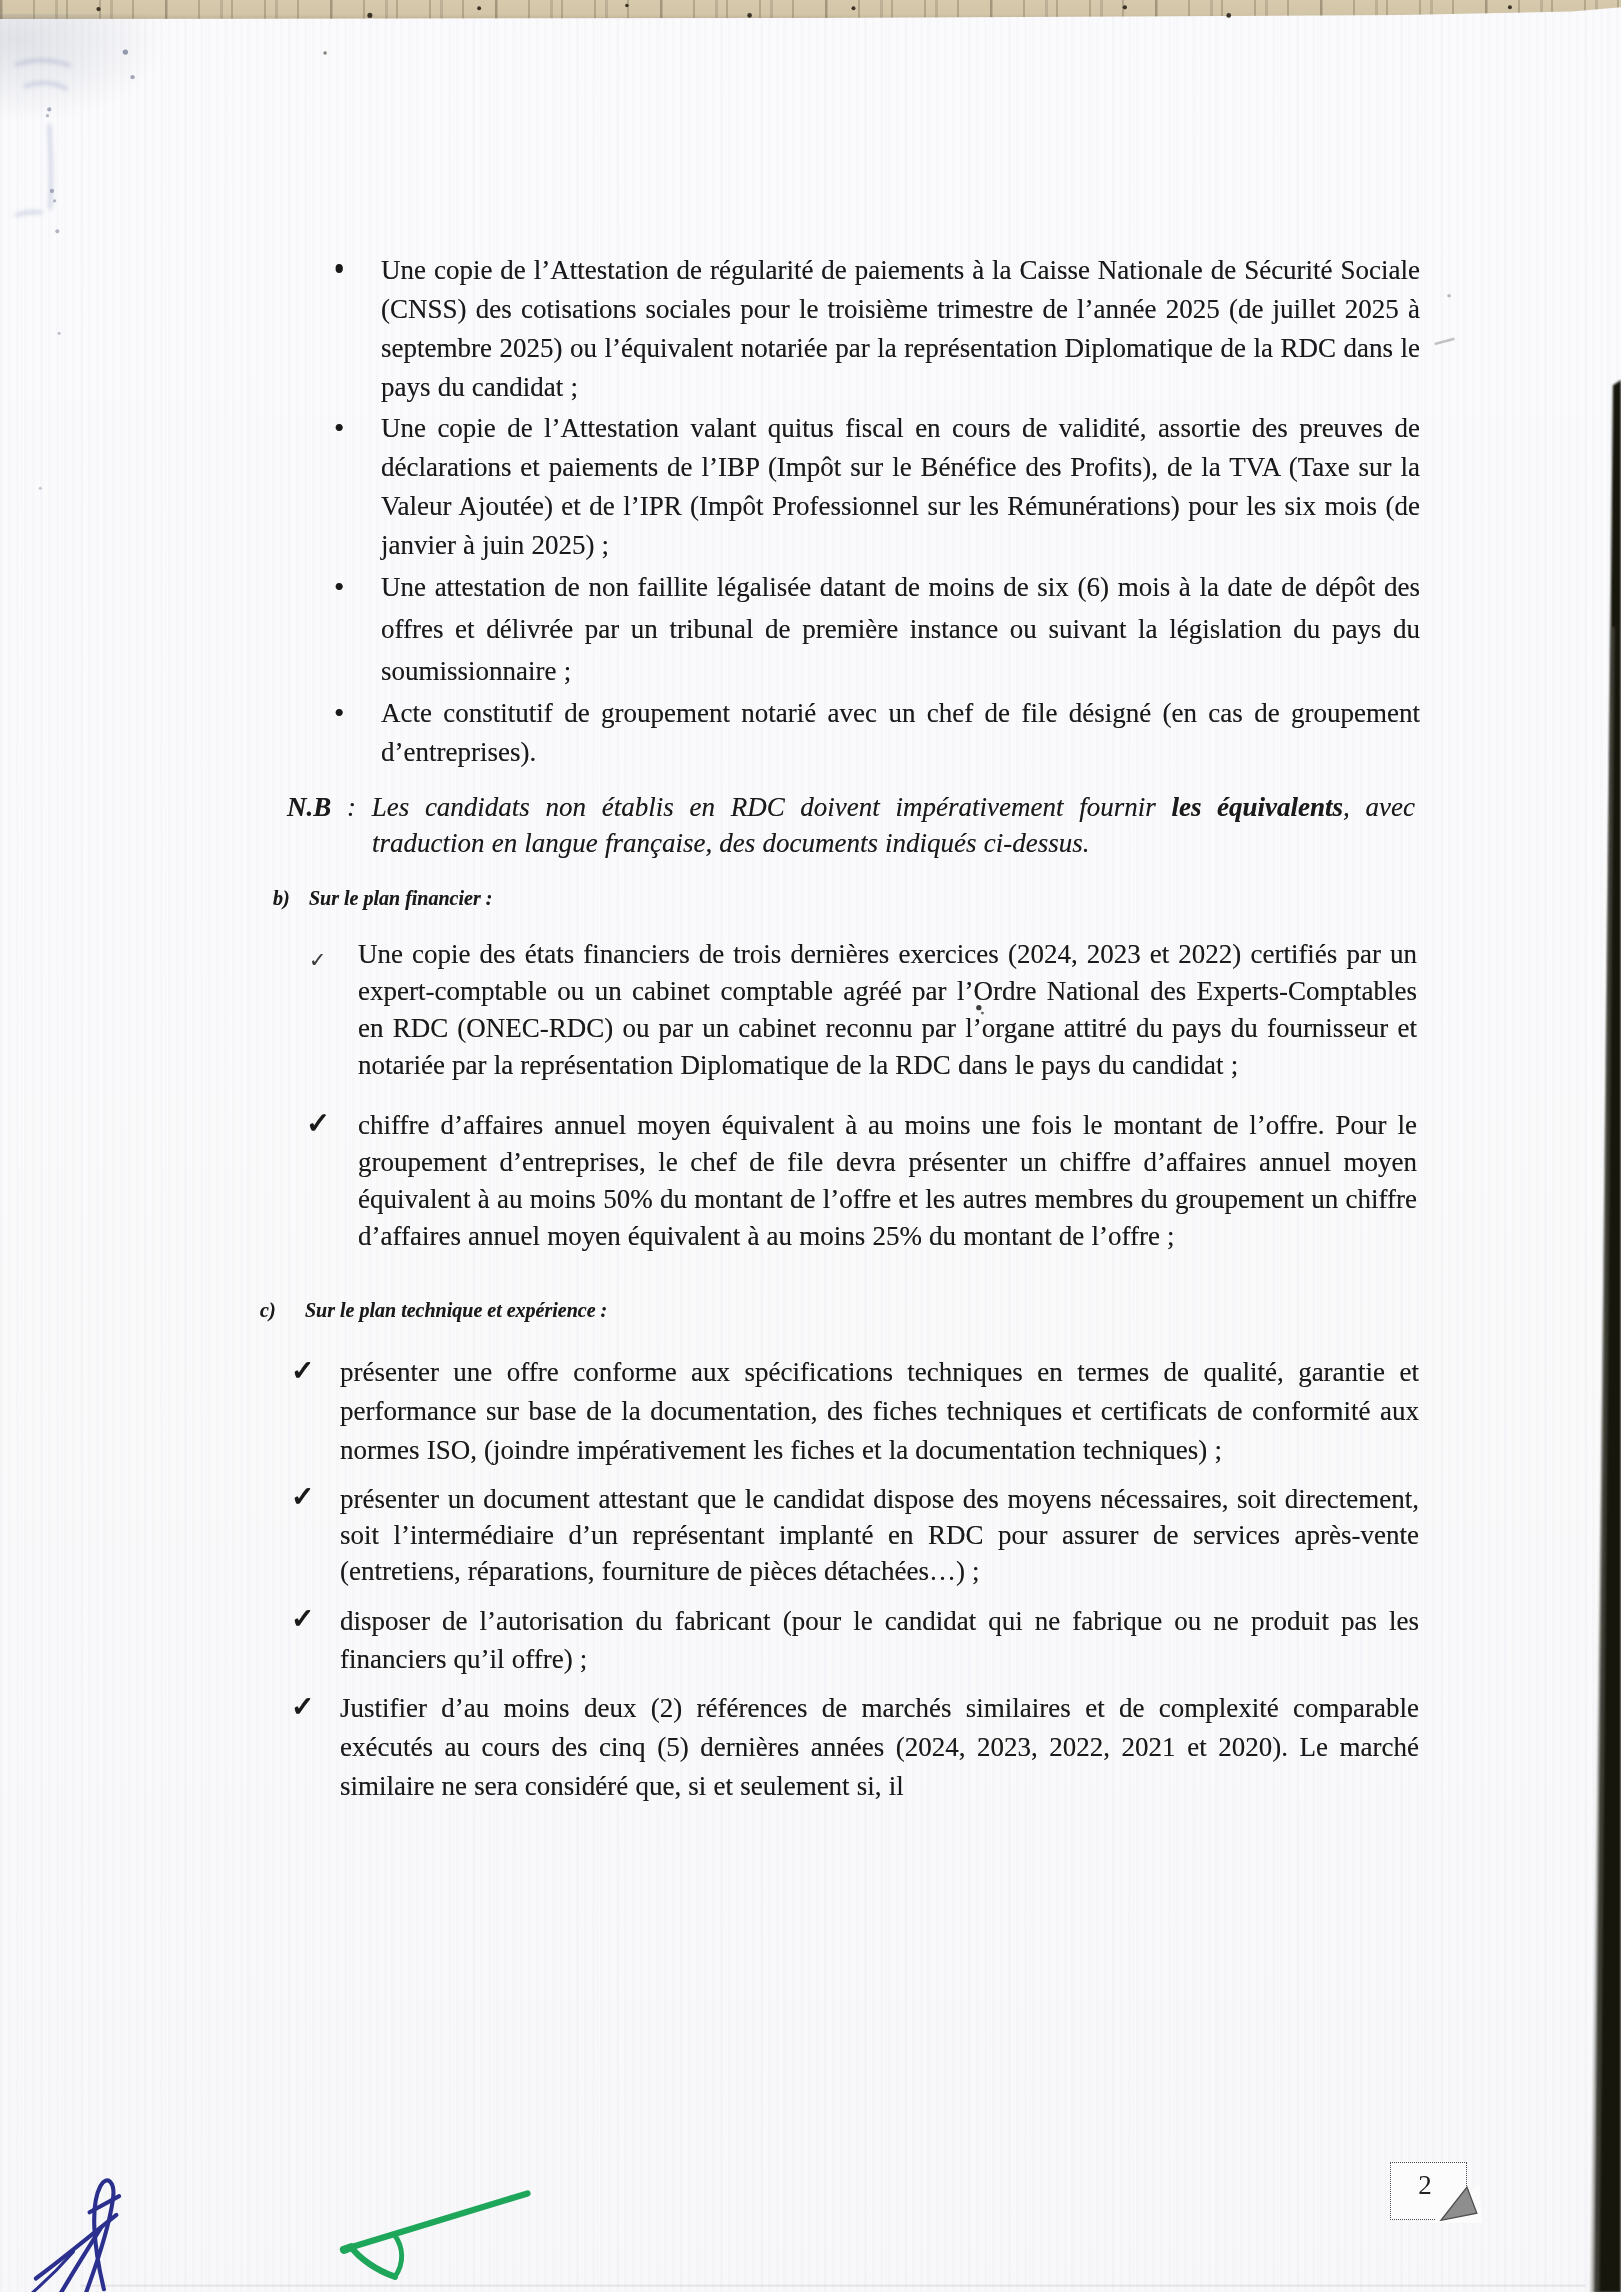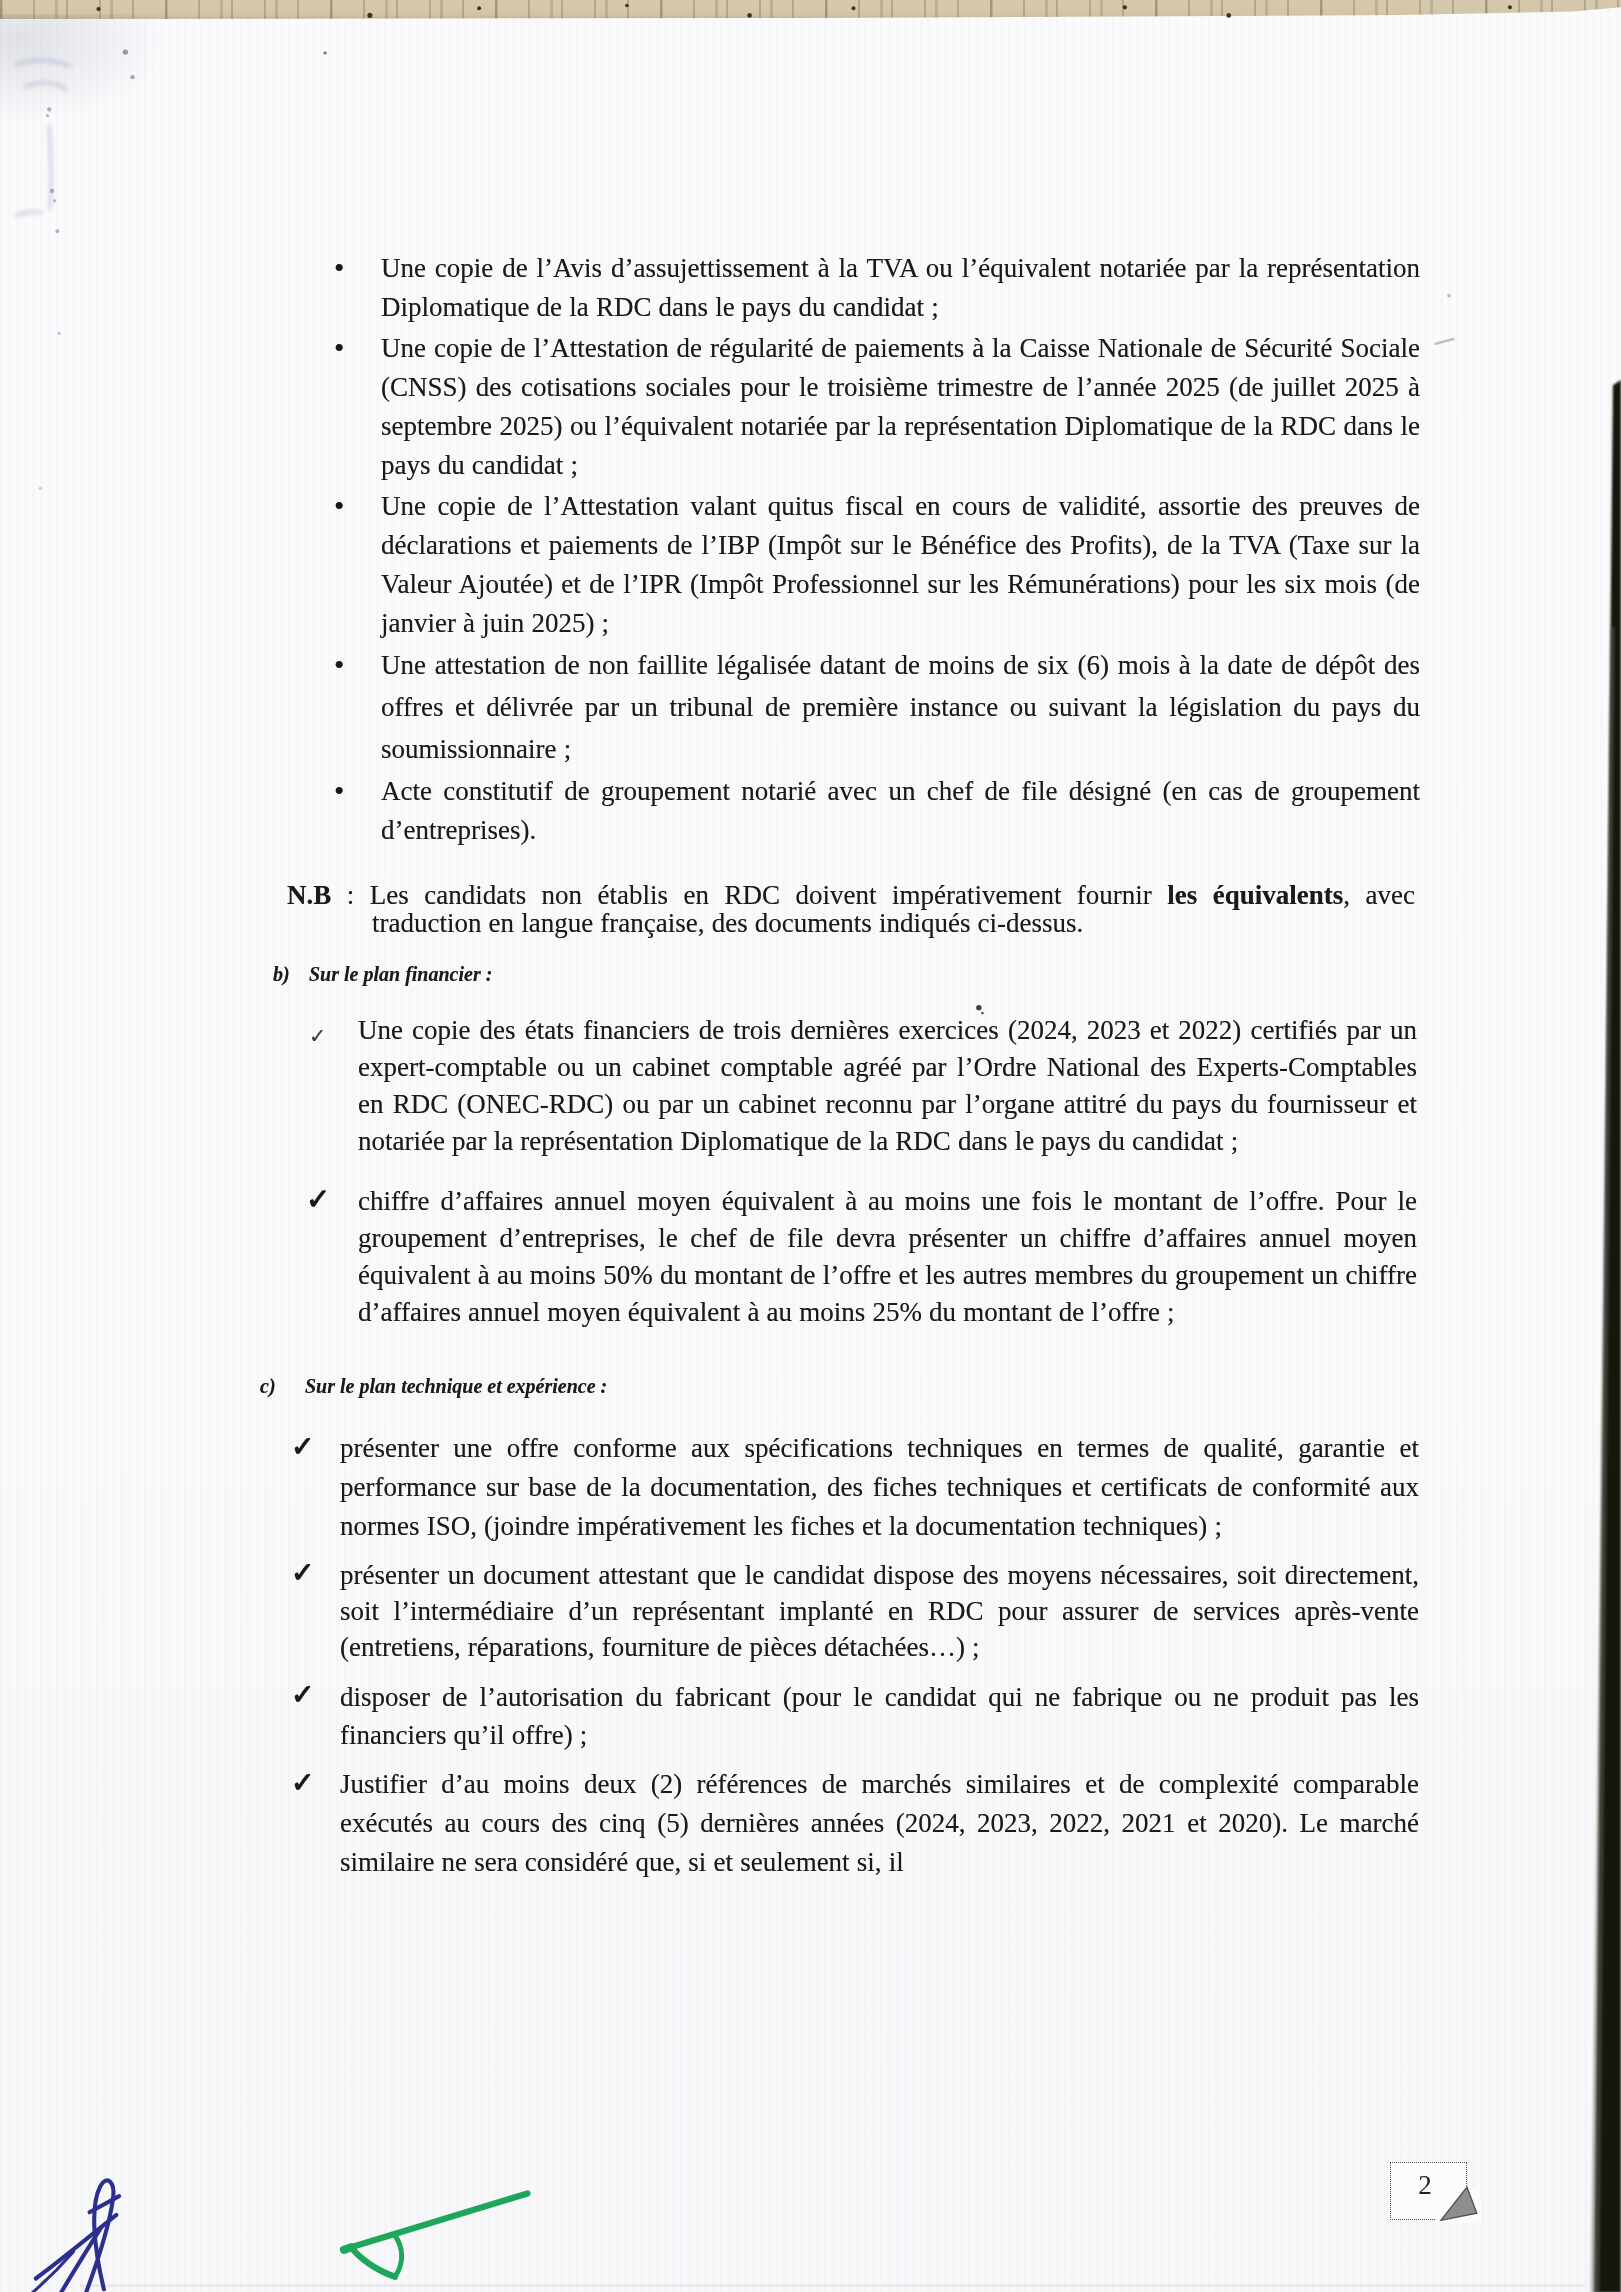--- a/index.html
+++ b/index.html
@@ -27,21 +27,21 @@
   }
   .content{position:absolute;left:0;top:0;right:0;padding-top:249px;}
   .txt{font-size:27px;text-align:justify;text-shadow:0 0 0.4px rgba(25,25,25,0.5);word-spacing:0.4px;}
   .item{position:relative;}
   .marker{position:absolute;top:0;}
   
   .b-item{margin-left:381px;width:1039px;line-height:39px;margin-bottom:1.8px;}
   .b-item .marker{left:-47px;font-size:29.6px;}
   .b-item.lh47{line-height:42px;}
   
-  .nb{margin-top:31px;margin-left:287px;width:1043px;padding-left:85px;text-indent:-85px;line-height:28px;}
+  .nb{margin-top:17px;margin-left:287px;width:1043px;padding-left:85px;text-indent:-85px;line-height:36px;font-style:italic;}
   .bold{font-weight:bold;}
   
   .heading{font-size:20px;font-weight:bold;font-style:italic;line-height:39px;text-shadow:0 0 0.4px rgba(25,25,25,0.5);}
   .head-b{margin-top:18px;margin-left:273px;}
   .head-c{margin-top:36px;margin-left:260px;}
   .head-marker{display:inline-block;width:36px;}
   .head-c .head-marker{width:45px;}
   
   .fin{margin-left:358px;width:1059px;}
   .fin1{margin-top:18px;line-height:37px;}
@@ -70,21 +70,20 @@
 
 <div class="page">
 
   <div class="scan-band"></div>
   <div class="corner-wash"></div>
 
   <div class="content">
 
     <div class="txt item b-item">
       <span class="marker">•</span>
-      <span>Une copie de l’Avis d’assujettissement à la TVA ou l’équivalent notariée par la représentation Diplomatique de la RDC dans le pays du candidat ;</span>
     </div>
     <div class="txt item b-item">
       <span class="marker">•</span>
       <span>Une copie de l’Attestation de régularité de paiements à la Caisse Nationale de Sécurité Sociale (CNSS) des cotisations sociales pour le troisième trimestre de l’année 2025 (de juillet 2025 à septembre 2025) ou l’équivalent notariée par la représentation Diplomatique de la RDC dans le pays du candidat ;</span>
     </div>
     <div class="txt item b-item">
       <span class="marker">•</span>
       <span>Une copie de l’Attestation valant quitus fiscal en cours de validité, assortie des preuves de déclarations et paiements de l’IBP (Impôt sur le Bénéfice des Profits), de la TVA (Taxe sur la Valeur Ajoutée) et de l’IPR (Impôt Professionnel sur les Rémunérations) pour les six mois (de janvier à juin 2025) ;</span>
     </div>
     <div class="txt item b-item lh47">

